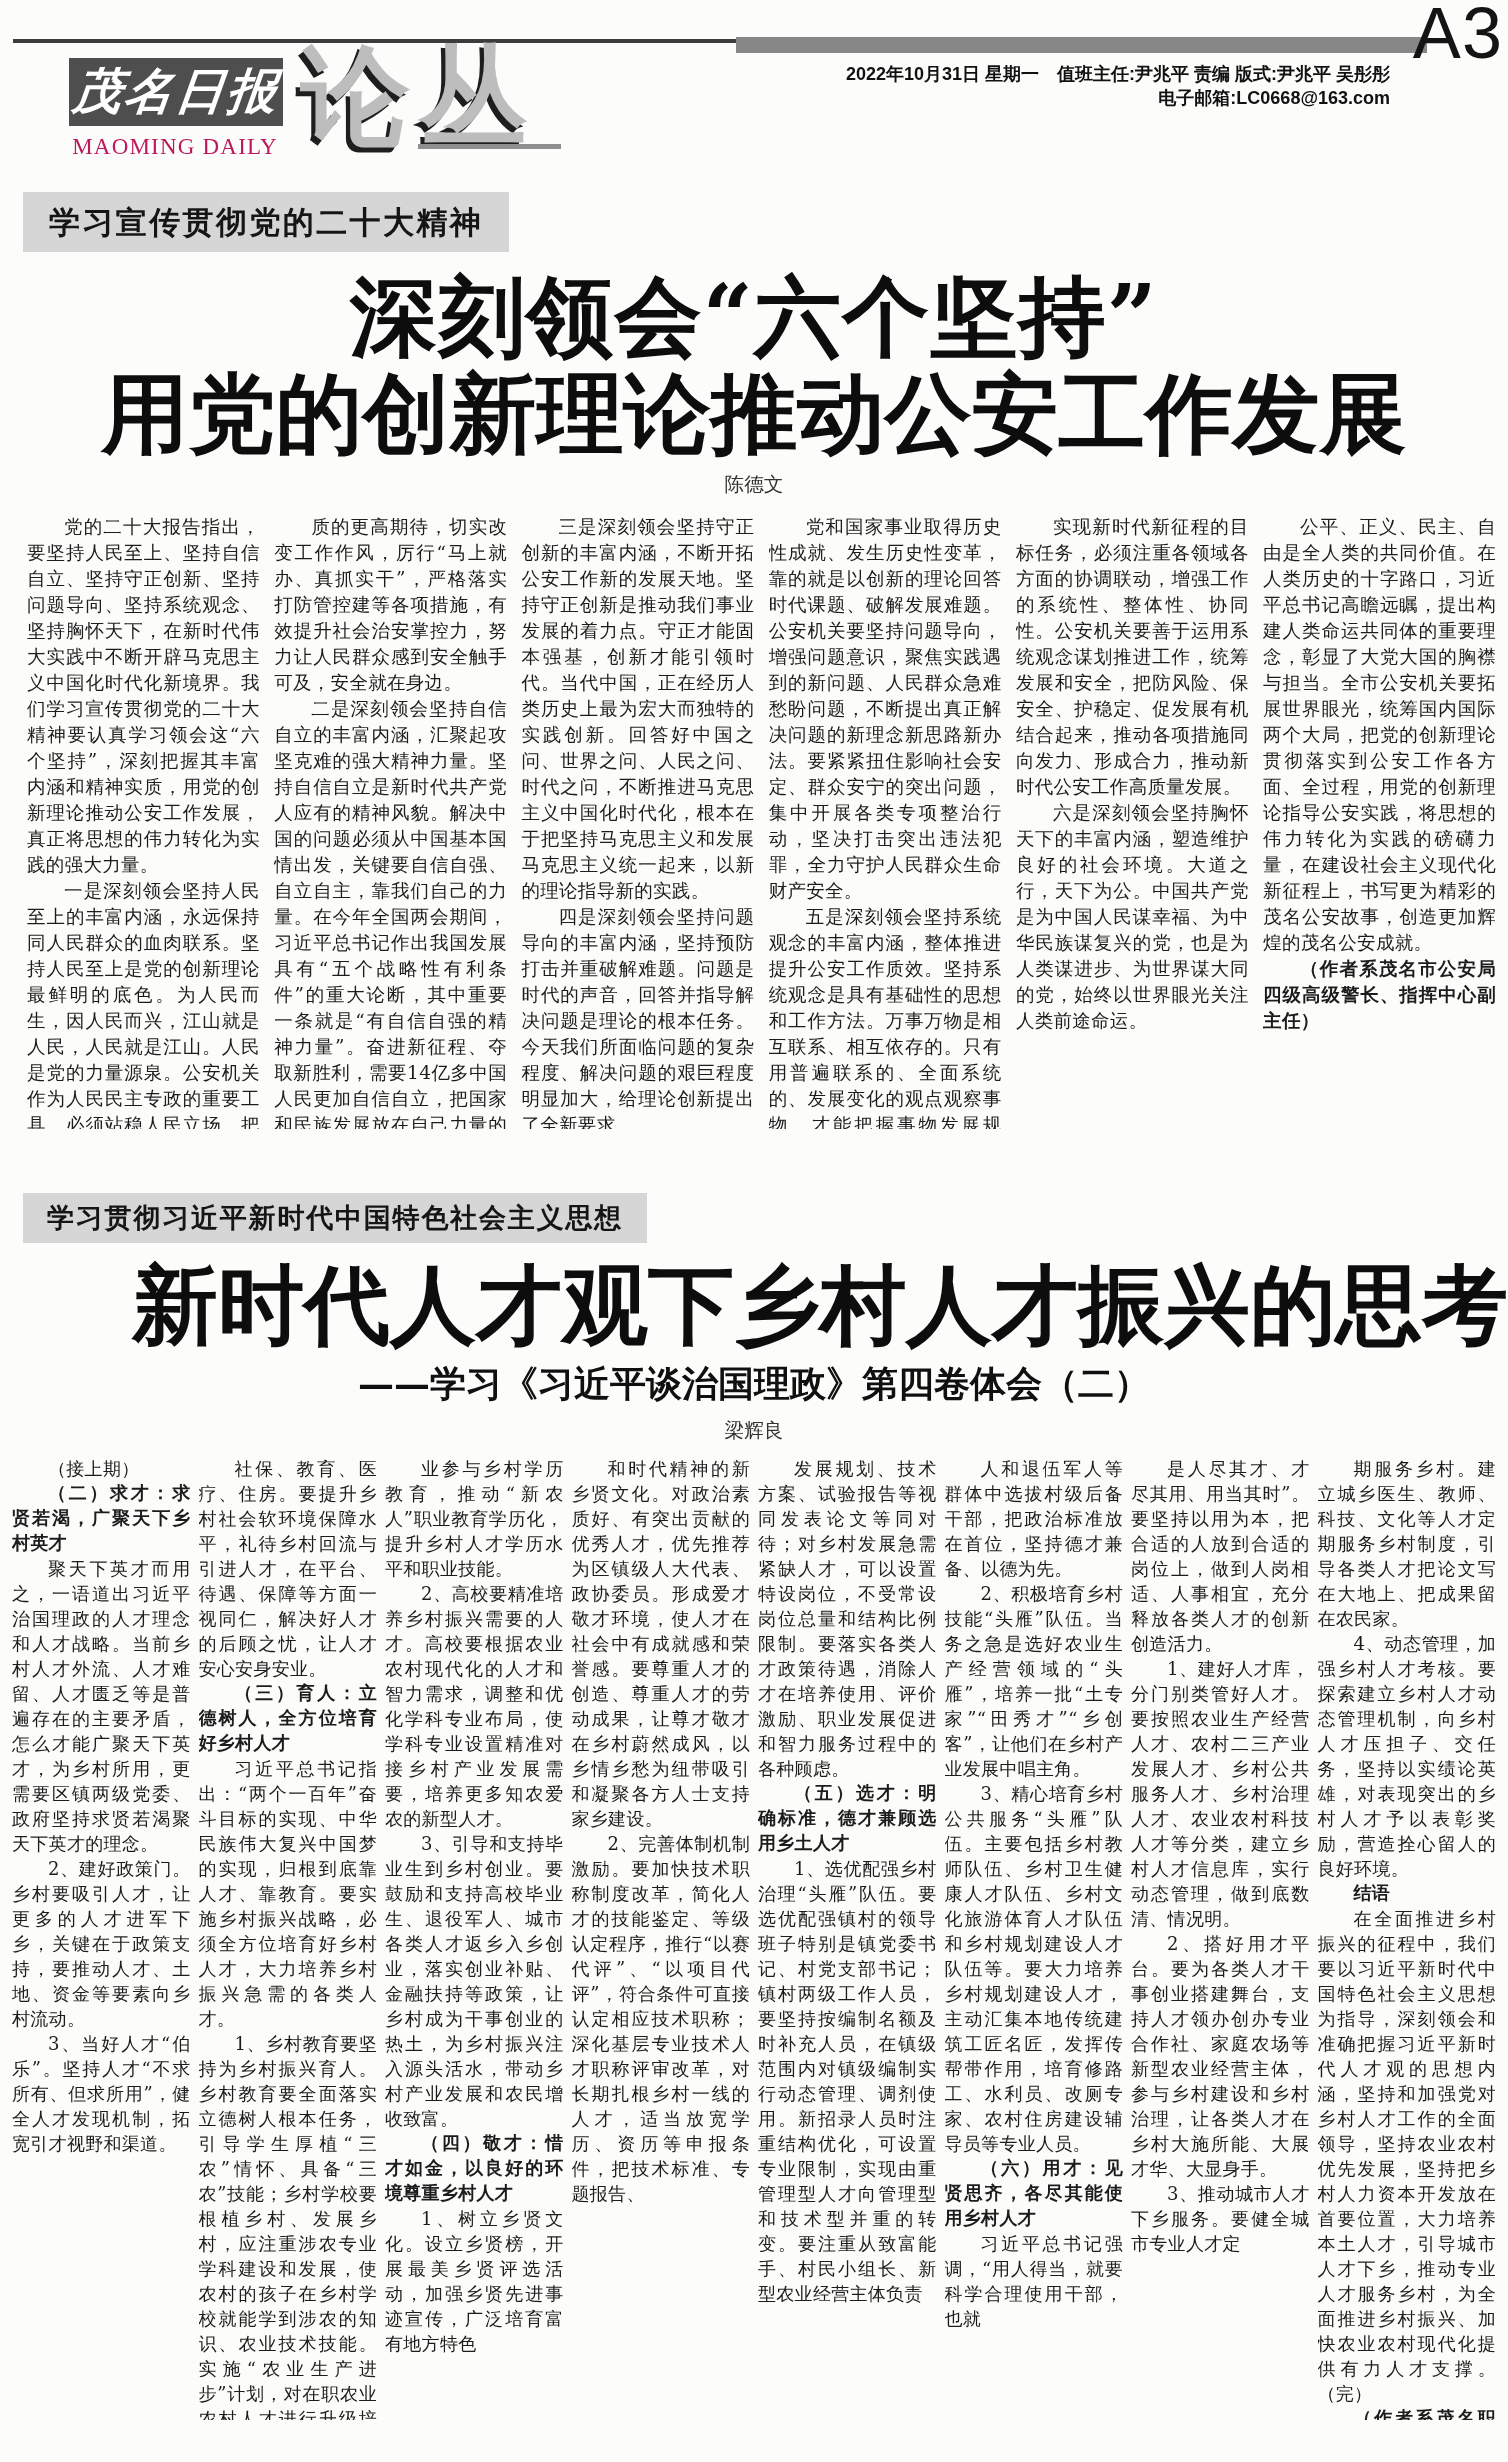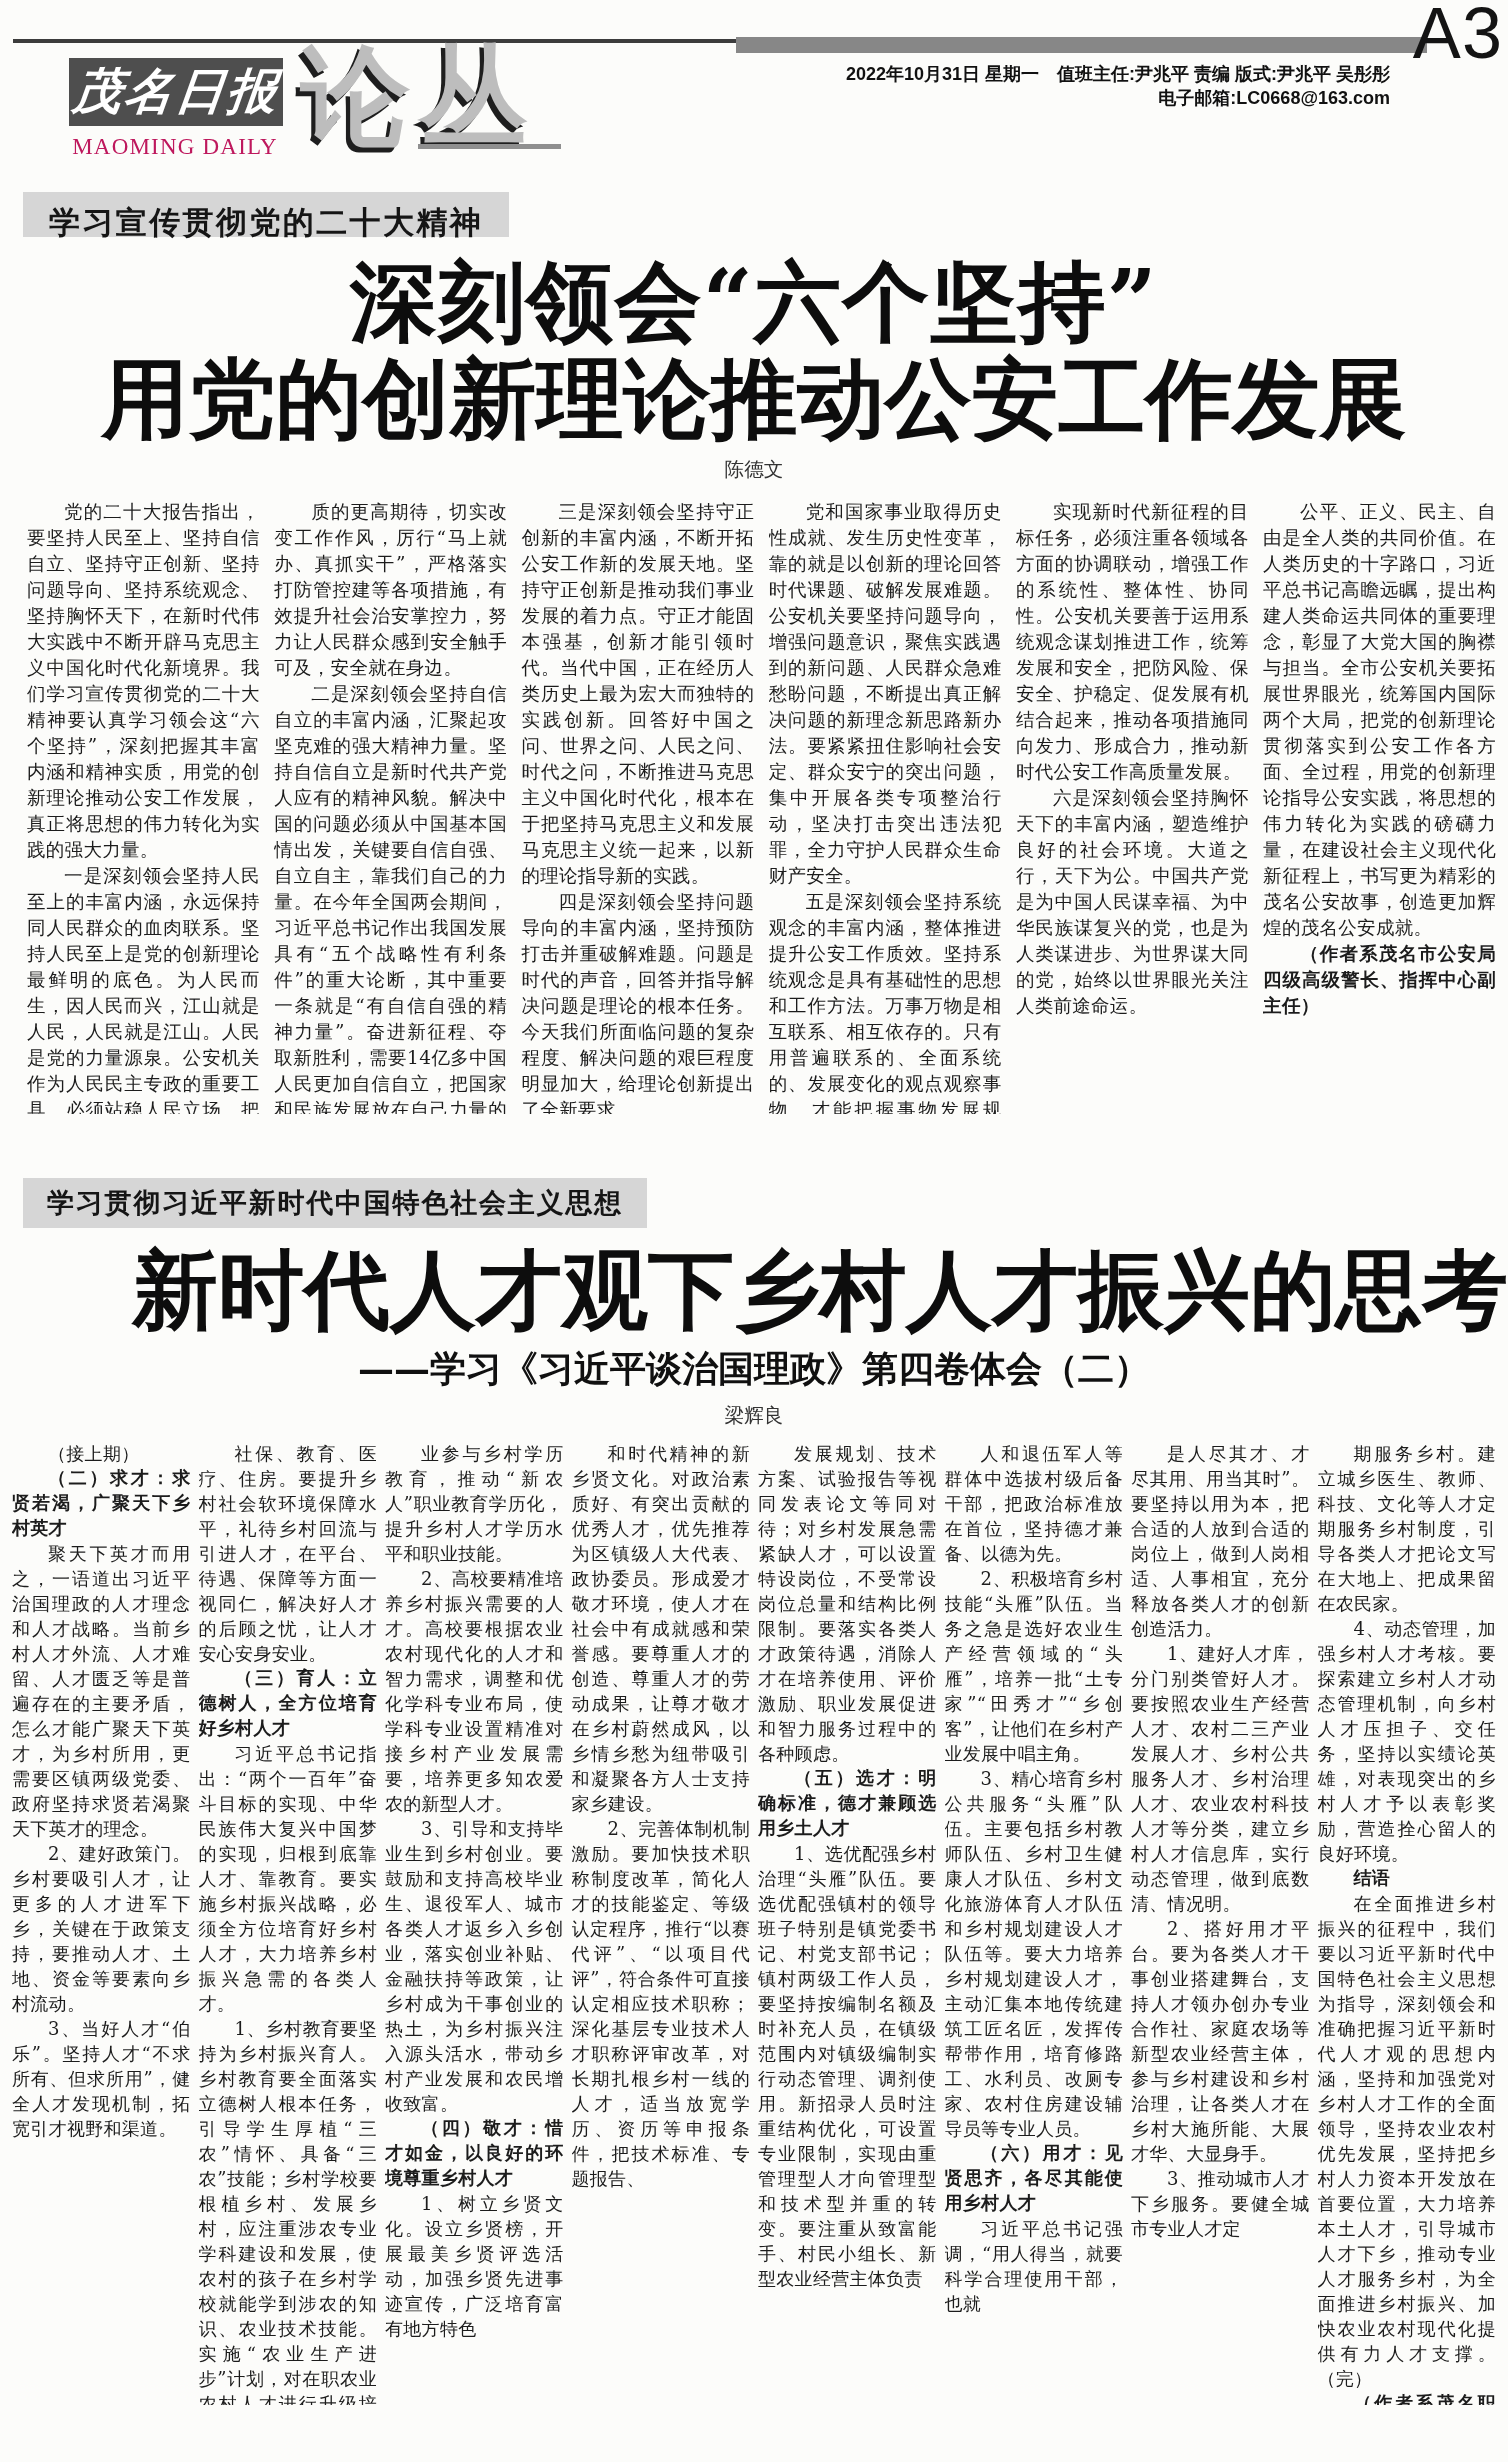--- a/index.html
+++ b/index.html
@@ -20,21 +20,21 @@
            font-family:"DejaVu Serif",serif;transform:skewX(-6deg);}
   .logo-en{position:absolute;left:64px;top:134px;width:222px;text-align:center;
            font-family:"Liberation Serif","DejaVu Serif",serif;font-size:23px;letter-spacing:1.2px;color:#be185d;}
   .luncong{position:absolute;left:301px;top:42px;font-size:109px;line-height:1;font-weight:bold;
            color:#bdbdbd;letter-spacing:8.4px;text-shadow:-4.2px 4.8px 0 #1e1e1e;
            font-family:"DejaVu Serif",serif;}
   .luncong-line{position:absolute;left:418px;top:144px;width:143px;height:5.4px;background:#8f8f8f;}
   
   .kicker{display:inline-block;background:#d6d6d6;color:#151515;
           font-family:"Liberation Sans","DejaVu Sans",sans-serif;font-weight:bold;}
-  .a1 .kicker{margin-left:23px;height:45px;line-height:61px;padding:0 26px;font-size:31px;letter-spacing:2.4px;}
+  .a1 .kicker{margin-left:23px;height:60px;line-height:61px;padding:0 26px;font-size:31px;letter-spacing:2.4px;}
   .a2 .kicker{margin-left:23px;height:50px;line-height:50px;padding:0 24px;font-size:27px;letter-spacing:1.8px;text-align:right;}
   
   .hl{text-align:center;font-weight:bold;color:#0d0d0d;}
   .a1 .hl-1{margin-top:15.5px;font-size:87px;line-height:1.12;letter-spacing:1.2px;}
   .a1 .hl-2{font-size:87px;line-height:1.12;letter-spacing:0px;}
   .a2 .hl-main{margin-top:12px;font-size:86px;line-height:1.16;letter-spacing:0px;text-align:right;}
   .subtitle{text-align:center;font-size:36px;font-weight:bold;margin-top:4.8px;color:#101010;}
   .byline{text-align:center;font-size:19.7px;color:#333;margin-top:8.4px;
           font-family:"Liberation Sans","DejaVu Sans",sans-serif;}
   

